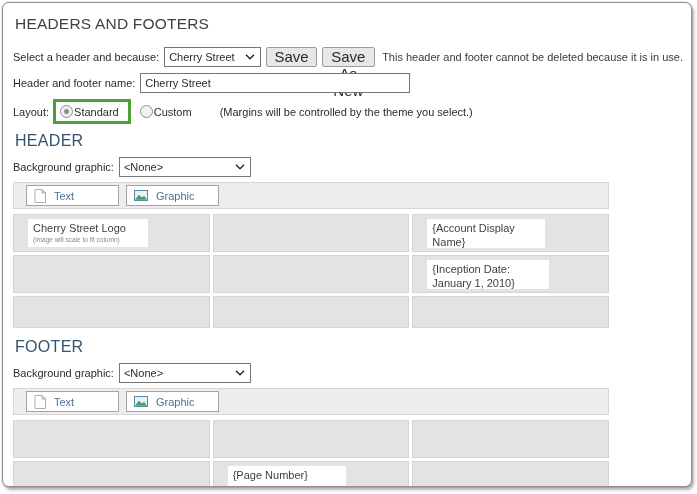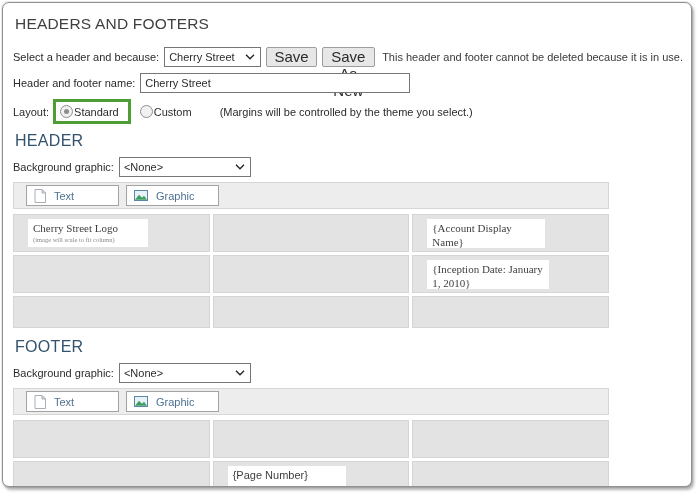--- a/index.html
+++ b/index.html
@@ -58,21 +58,21 @@
     display: flex; align-items: center; gap: 7px; padding-left: 12px; margin-bottom: 5px;
   }
   .tool-btn {
     width: 93px; height: 21px; background: #fff; border: 1px solid #a3a3a3;
     box-shadow: inset 0 0 0 1px #fdfdfd; display: flex; align-items: center; gap: 8px; padding-left: 7px;
     font-family: "Liberation Sans", sans-serif; font-size: 11px; color: #4f7191;
   }
 
   .cellgrid { width: 596px; display: grid; grid-template-columns: repeat(3, 1fr); gap: 3px; }
   .cellgrid .cell { background: #e3e3e3; border: 1px solid #d5d5d5; position: relative; }
-  .hgrid { grid-template-rows: 38px 38px 32px; margin-bottom: 0; font-family: Liberation Serif, serif; }
+  .hgrid { grid-template-rows: 38px 38px 32px; margin-bottom: 0; }
   .fgrid { grid-template-rows: 38px 38px 34px; }
 
   .ph {
     position: absolute; left: 14px; top: 4px; background: #fff; padding: 3px 4px 2px 5px;
     color: #3f3f3f; line-height: 1.25;
   }
   .ph .sub { display: block; font-size: 6.5px; color: #8a8a8a; letter-spacing: 0; line-height: 1.1; }
   .ph-logo      { width: 120px; height: 28px; }
   .ph-account   { width: 118px; height: 29px; }
   .ph-inception { width: 122px; height: 29px; }

